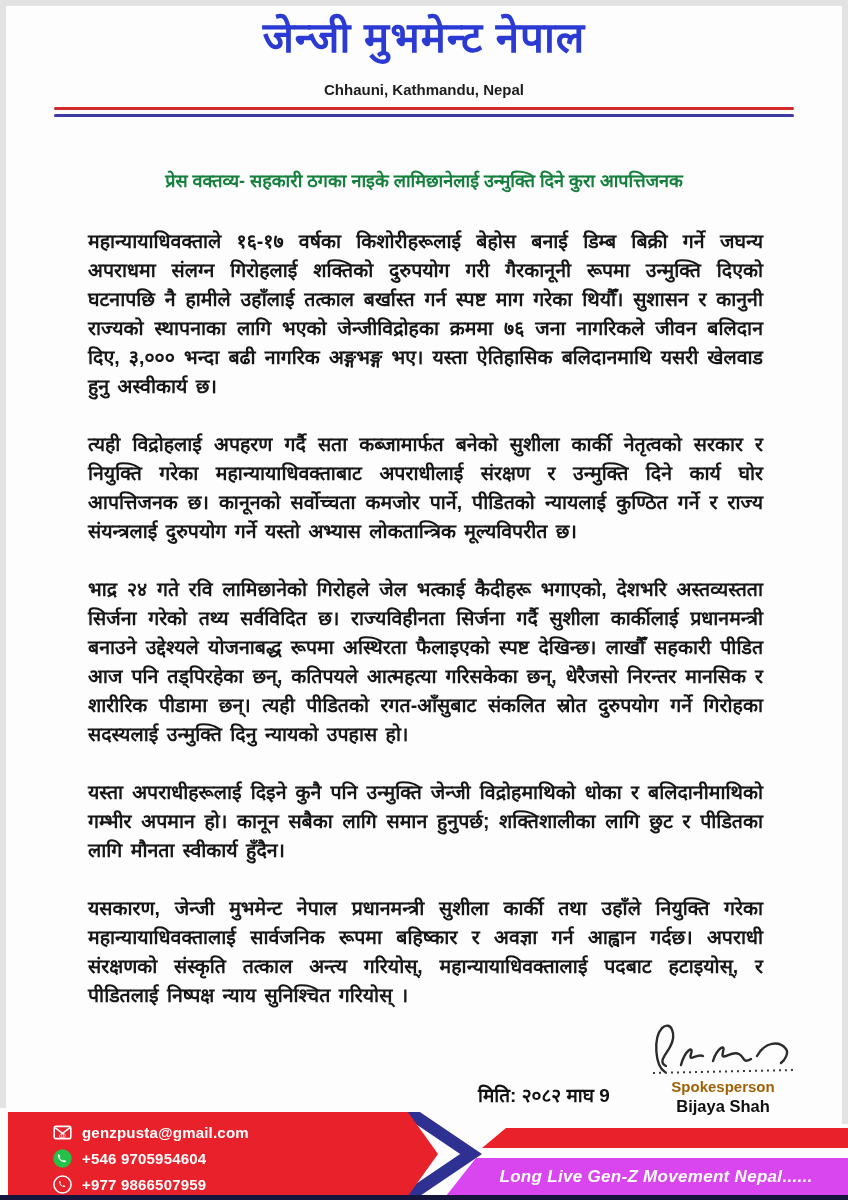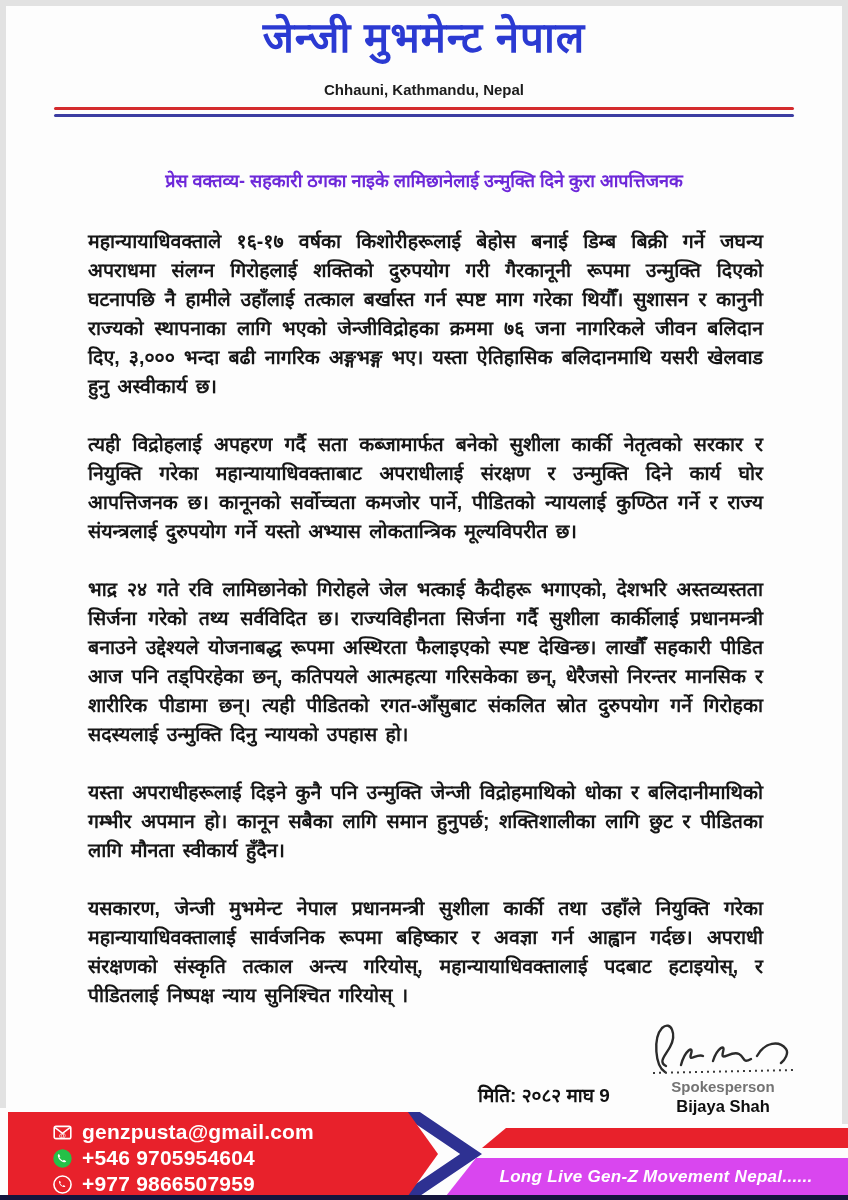--- a/index.html
+++ b/index.html
@@ -21,58 +21,58 @@
     color:#2b3ad2; letter-spacing:1px;
   }
   .address { margin-top:16px; font-size:15px; font-weight:bold; color:#1c1c1c; }
   .rule { width:740px; margin:0 auto; border-radius:2px; }
   .rule-red { height:3px; margin-top:9px; background:#d42b2d; }
   .rule-blue { height:3px; margin-top:4px; background:#3c3da2; }
 
   
   .headline {
     margin:51px 70px 0; text-align:center;
-    font-size:18px; font-weight:bold; color:#6d28d9;
+    font-size:18px; font-weight:bold; color:#15803d;
   }
   .letter { margin:35px 85px 0 88px; }
   .letter p {
     margin:0 0 29px 0; font-size:19.5px; line-height:29px;
     font-weight:600; color:#161616; text-align:justify; word-spacing:3px;
   }
 
   
   .date-line {
     position:absolute; left:478px; top:1082px; z-index:2;
     font-size:19px; font-weight:bold; color:#111;
   }
   .sign-block {
     position:absolute; right:36px; top:1020px; width:178px; z-index:2;
     text-align:center;
   }
   .sign-svg { display:block; margin:0 auto; }
-  .sign-role { font-size:15px; font-weight:bold; color:#737373; margin-top:-4px; }
+  .sign-role { font-size:15px; font-weight:bold; color:#a16207; margin-top:-4px; }
   .sign-name { font-size:16.5px; font-weight:bold; color:#0f0f0f; margin-top:2px; }
 
   
   .chevron-blue {
     position:absolute; left:398px; top:1112px; width:84px; height:84px;
     background:#2e3192; z-index:1;
     clip-path:polygon(0 0, 26% 0, 100% 50%, 26% 100%, 0 100%, 74% 50%);
   }
   .contact-banner {
     position:absolute; left:8px; top:1112px; width:430px; height:84px;
     background:#e8212b; z-index:2;
     clip-path:polygon(0 0, 93% 0, 100% 50%, 93% 100%, 0 100%);
   }
   .contact-list {
     position:absolute; left:44px; top:9px; display:flex; flex-direction:column; gap:4px;
   }
   .contact-row { display:flex; align-items:center; gap:9px; height:22px; }
   .contact-row .c-icon { width:21px; height:21px; flex:0 0 21px; }
-  .contact-text { color:#fff; font-size:21px; font-weight:bold; letter-spacing:.2px; }
+  .contact-text { color:#fff; font-size:15px; font-weight:bold; letter-spacing:.2px; }
 
   .stripe-red {
     position:absolute; left:482px; top:1128px; width:366px; height:20px;
     background:#e8212b; z-index:2;
     clip-path:polygon(24px 0, 100% 0, 100% 100%, 0 100%);
   }
   .slogan-bar {
     position:absolute; left:446px; top:1158px; width:402px; height:38px;
     background:#d946ef; z-index:2;
     clip-path:polygon(30px 0, 100% 0, 100% 100%, 0 100%);

